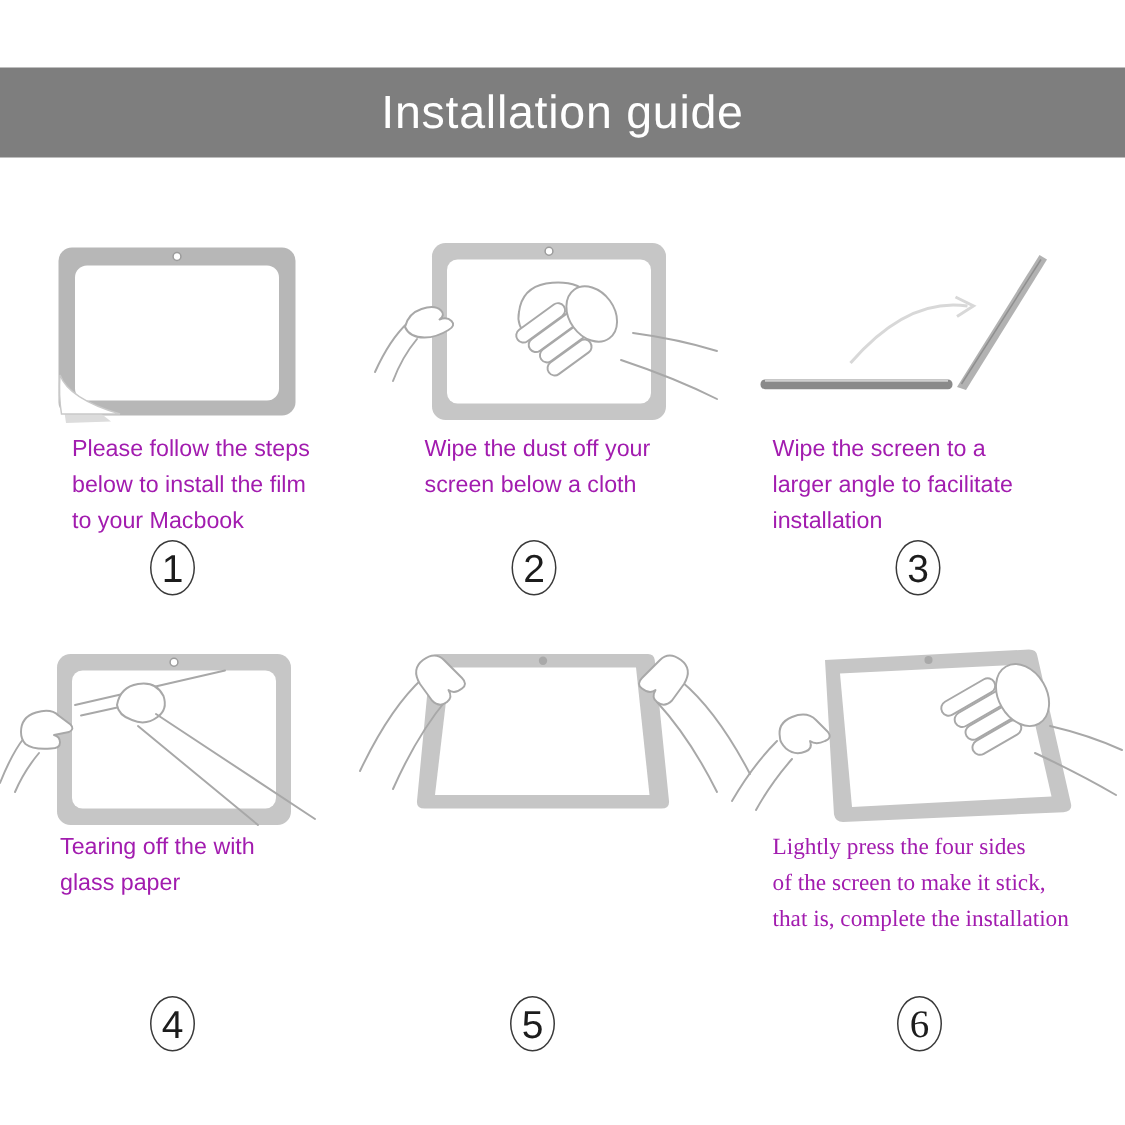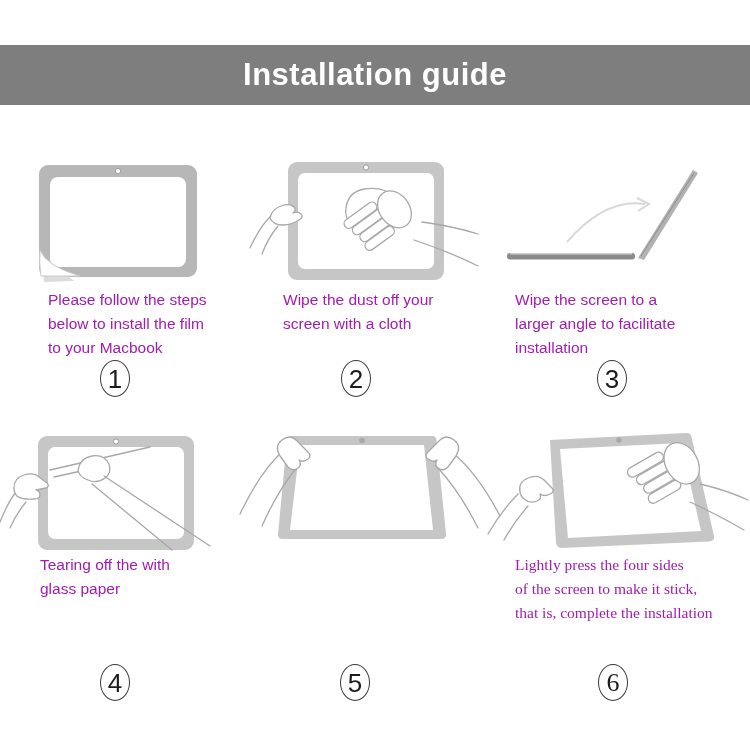--- a/index.html
+++ b/index.html
@@ -5,21 +5,21 @@
   html,body{margin:0;padding:0;}
   body{
     width:750px;height:750px;background:#ffffff;position:relative;overflow:hidden;
     font-family:"Liberation Sans","DejaVu Sans",sans-serif;
   }
   .banner{
     position:absolute;left:0;top:45px;width:750px;height:60px;
     background:#7e7e7e;display:flex;align-items:center;justify-content:center;
   }
   .banner h1{
-    margin:4px;color:#ffffff;font-size:31px;font-weight:700;letter-spacing:.5px;
+    margin:4px;color:#ffffff;font-size:31px;font-weight:400;letter-spacing:.5px;
   }
   .step{position:absolute;}
   .illus{position:absolute;}
   .illus svg{display:block;overflow:visible;}
   .caption{
     position:absolute;margin:0;white-space:pre-line;
     font-size:15.5px;line-height:24px;color:#a21caf;
   }
   .badge{
     position:absolute;width:30px;height:37px;border:1.6px solid #3a3a3a;
@@ -83,21 +83,21 @@
         <rect class="handfill" x="99" y="46" width="46" height="9.5" rx="4.7"></rect>
         <rect class="handfill" x="101" y="56" width="44" height="9.5" rx="4.7"></rect>
         <rect class="handfill" x="100" y="66" width="34" height="9.5" rx="4.7"></rect>
         <ellipse class="handfill" cx="146" cy="56" rx="15" ry="20"></ellipse>
       </g>
       <path class="lineart" d="M172,62 q30,4 56,12"></path>
       <path class="lineart" d="M164,80 q36,12 64,26"></path>
     </svg>
   </div>
   <p class="caption">Wipe the dust off your
-screen with a cloth</p>
+screen below a cloth</p>
   <div class="badge">
       <span>2</span>
     </div>
 </section>
 
 <section class="step" id="cell3">
   <div class="illus">
     <svg width="205" height="105" viewBox="0 0 205 105">
       <path d="M140,42 Q100,36 62,80" fill="none" stroke="#d8d8d8" stroke-width="2"></path>
       <path d="M132,36 L144,42 L133,49" fill="none" stroke="#d8d8d8" stroke-width="2"></path>

